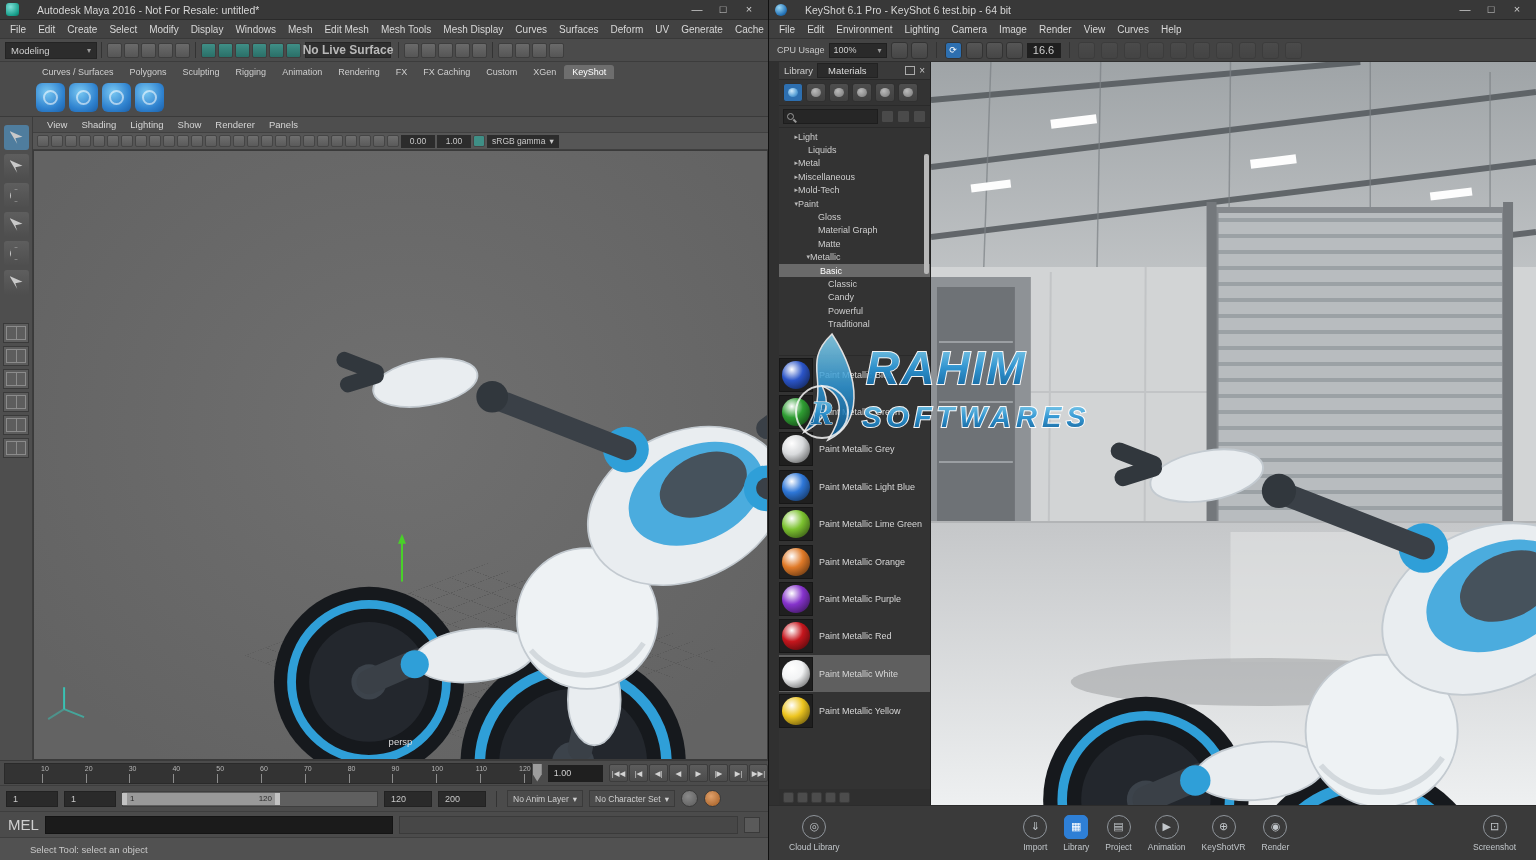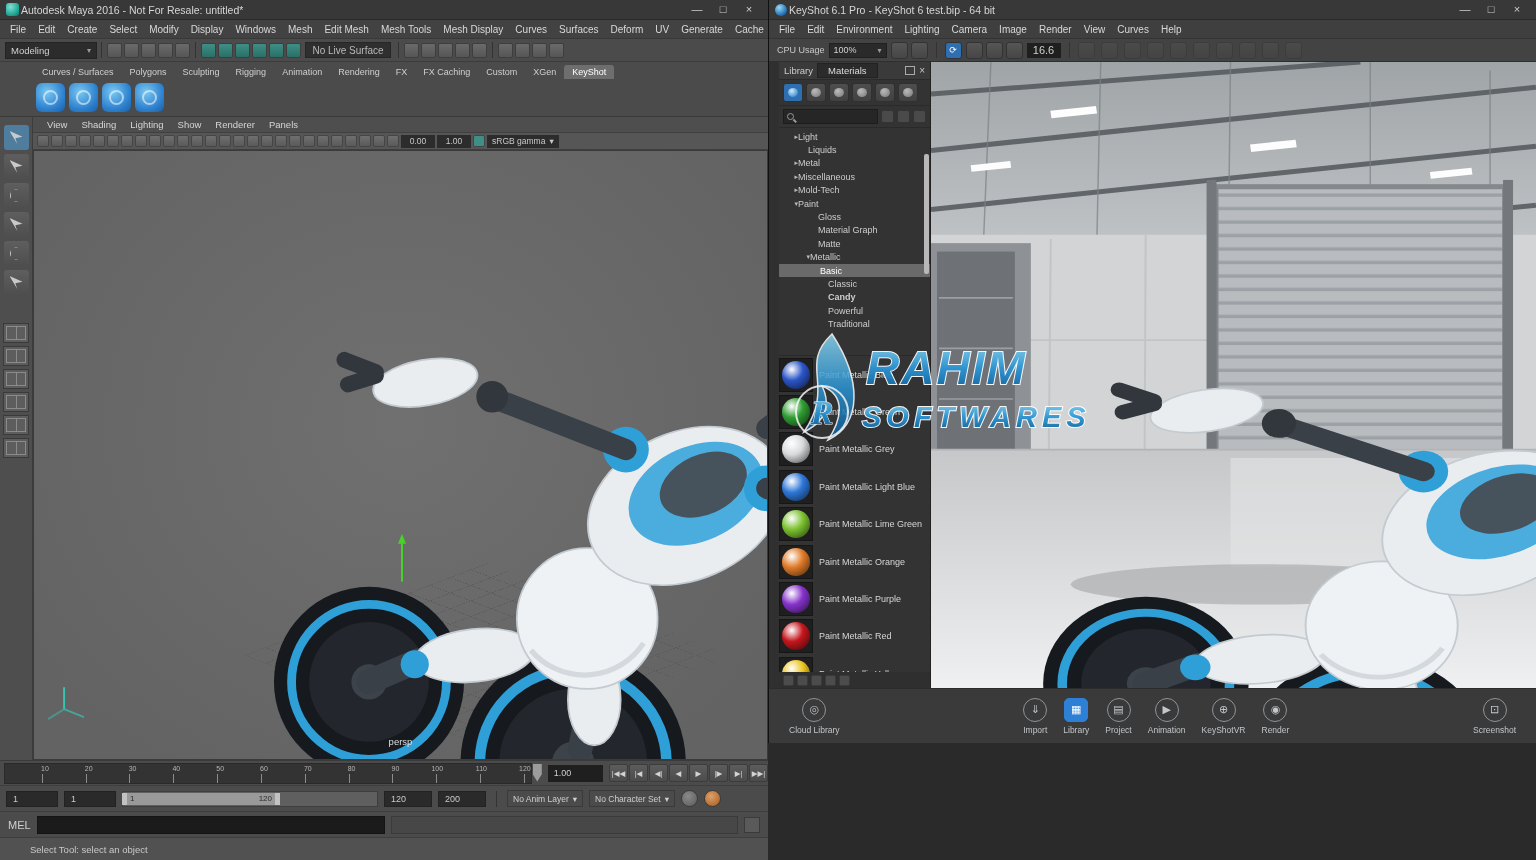--- a/index.html
+++ b/index.html
@@ -3,21 +3,21 @@
 <meta charset="utf-8">
 <style>
   *{box-sizing:border-box;margin:0;padding:0;}
   html,body{width:1536px;height:860px;overflow:hidden;background:#1e1e1e;
     font-family:"Liberation Sans",sans-serif;-webkit-font-smoothing:antialiased;}
   .stage{position:relative;width:1536px;height:860px;background:#2a2a2a;}
 
   
   .titlebar{position:absolute;left:0;top:0;right:0;height:20px;background:#383838;
     display:flex;align-items:center;padding:0 6px;color:#d6d6d6;font-size:10.5px;border-bottom:1px solid #2a2a2a;}
-  .titlebar .title{margin-left:2px;white-space:nowrap;overflow:hidden;}
+  .titlebar .title{margin-left:18px;white-space:nowrap;overflow:hidden;}
   .winbtns{margin-left:auto;display:flex;}
   .winbtn{width:26px;height:18px;display:flex;align-items:center;justify-content:center;
     color:#cfcfcf;font-size:11px;line-height:1;}
   .menubar{position:absolute;left:0;right:0;height:19px;display:flex;align-items:center;
     padding:0 4px;color:#d8d8d8;font-size:10px;}
   .menu-item{padding:2px 6px;white-space:nowrap;}
   .sep{width:1px;height:16px;background:#333;margin:0 4px;flex:none;}
   .ddarrow{margin-left:auto;font-size:8px;color:#9a9a9a;padding-left:4px;}
 
   
@@ -26,21 +26,21 @@
   .maya-ico{width:13px;height:13px;border-radius:3px;flex:none;
     background:radial-gradient(circle at 35% 30%,#7fe0d8,#19a08c 70%,#0c6e60);}
   .m-status{position:absolute;left:0;top:39px;right:0;height:23px;background:#4b4b4b;
     display:flex;align-items:center;padding:0 5px;border-bottom:1px solid #3c3c3c;}
   .menuset{width:92px;height:17px;background:#2c2c2c;border:1px solid #242424;color:#d0d0d0;
     font-size:9.5px;display:flex;align-items:center;padding:0 5px;}
   .sicon{width:15px;height:15px;flex:none;margin:0 1px;border-radius:2px;
     background:linear-gradient(180deg,#6a6a6a,#565656);border:1px solid #3e3e3e;}
   .sicon.teal{background:linear-gradient(180deg,#3f8f86,#2a6f68);}
   .nls{width:86px;height:16px;background:#2f2f2f;border:1px solid #262626;color:#b9b9b9;
-    font-size:10px;display:flex;align-items:center;justify-content:center;margin:0 3px;white-space:nowrap;}
+    font-size:12px;display:flex;align-items:center;justify-content:center;margin:0 3px;white-space:nowrap;font-weight:bold;}
   .m-shelftabs{position:absolute;left:0;top:62px;right:0;height:17px;background:#4b4b4b;
     display:flex;align-items:flex-end;padding-left:34px;color:#cfcfcf;font-size:9px;}
   .shelf-tab{padding:2px 8px;white-space:nowrap;}
   .shelf-tab.active{background:#6e6e6e;color:#fff;border-radius:3px 3px 0 0;}
   .m-shelf{position:absolute;left:0;top:79px;right:0;height:38px;background:#4b4b4b;
     border-bottom:1px solid #3a3a3a;display:flex;align-items:center;padding-left:36px;gap:4px;}
   .shelf-ico{width:29px;height:29px;border-radius:6px;position:relative;
     background:radial-gradient(circle at 38% 32%,#79c8f2,#2f82cf 62%,#1b5ea6);}
   .shelf-ico::after{content:"";position:absolute;inset:7px;border-radius:50%;
     border:2px solid rgba(255,255,255,.55);}
@@ -105,30 +105,30 @@
     display:flex;align-items:center;justify-content:space-between;color:#2c2c2c;font-size:8px;padding:0 4px;}
   .rbar::before,.rbar::after{content:"";width:5px;height:12px;background:#c2c2c2;position:absolute;top:0;}
   .rbar::before{left:-4px;} .rbar::after{right:-4px;}
   .rdd{height:17px;background:#4b4b4b;border:1px solid #3a3a3a;color:#cfcfcf;font-size:8.5px;
     display:flex;align-items:center;padding:0 5px;gap:4px;flex:none;white-space:nowrap;}
   .rico{width:17px;height:17px;border-radius:50%;flex:none;
     background:radial-gradient(circle at 40% 35%,#8a8a8a,#5a5a5a);border:1px solid #3a3a3a;}
   .rico.key{background:radial-gradient(circle at 40% 35%,#e0a06a,#a05a20);}
   .m-cmd{position:absolute;left:0;right:0;top:811px;height:26px;background:#4b4b4b;
     display:flex;align-items:center;gap:6px;padding:0 8px;border-top:1px solid #3e3e3e;}
-  .cmd-label{color:#cfcfcf;font-size:11px;flex:none;}
+  .cmd-label{color:#cfcfcf;font-size:15px;flex:none;}
   .cmd-input{width:348px;height:18px;background:#1b1b1b;border:1px solid #141414;flex:none;}
   .cmd-result{flex:1;height:18px;background:#474747;border:1px solid #3a3a3a;}
   .cmd-btn{width:16px;height:16px;background:#5a5a5a;border:1px solid #3a3a3a;flex:none;}
   .m-help{position:absolute;left:0;right:0;top:837px;height:23px;background:#515151;
     color:#c9c9c9;font-size:9.5px;display:flex;align-items:center;padding-left:30px;
     border-top:1px solid #3e3e3e;}
 
   
-  .keyshot{position:absolute;left:768px;top:0;width:768px;height:743px;background:#3a3a3a;
+  .keyshot{position:absolute;left:768px;top:0;width:768px;height:860px;background:#3a3a3a;
     border-left:1px solid #111;}
   .ks-ico{width:12px;height:12px;border-radius:50%;flex:none;
     background:radial-gradient(circle at 35% 30%,#9ad8f5,#2574b8 65%,#123e66);}
   .keyshot .menubar{top:20px;background:#3f3f3f;border-bottom:1px solid #333;}
   .k-toolbar{position:absolute;left:0;right:0;top:39px;height:23px;background:#434343;
     display:flex;align-items:center;gap:4px;padding:0 8px;border-bottom:1px solid #2f2f2f;}
   .k-label{color:#c9c9c9;font-size:9px;white-space:nowrap;}
   .k-combo{width:58px;height:15px;background:#2a2a2a;border:1px solid #202020;color:#d0d0d0;
     font-size:9px;display:flex;align-items:center;padding:0 4px;}
   .kicon{width:17px;height:17px;border-radius:3px;flex:none;
@@ -630,21 +630,21 @@
             <span>Metallic</span>
           </div>
           <div class="tree-row selected" style="padding-left: 32px;">
             <span class="tw"></span>
             <span>Basic</span>
           </div>
           <div class="tree-row" style="padding-left: 40px;">
             <span class="tw"></span>
             <span>Classic</span>
           </div>
-          <div class="tree-row" style="padding-left: 40px; font-weight: bold;">
+          <div class="tree-row" style="padding-left: 40px;">
             <span class="tw"></span>
             <span>Candy</span>
           </div>
           <div class="tree-row" style="padding-left: 40px;">
             <span class="tw"></span>
             <span>Powerful</span>
           </div>
           <div class="tree-row" style="padding-left: 40px;">
             <span class="tw"></span>
             <span>Traditional</span>
@@ -692,20 +692,26 @@
             <span class="mat-thumb">
               <i class="sphere" style="--c: #8633cc;"></i>
             </span>
             <span class="mat-label">Paint Metallic Purple</span>
           </div>
           <div class="mat-row">
             <span class="mat-thumb">
               <i class="sphere" style="--c: #c5161d;"></i>
             </span>
             <span class="mat-label">Paint Metallic Red</span>
+          </div>
+          <div class="mat-row selected">
+            <span class="mat-thumb">
+              <i class="sphere" style="--c: #f2f3f4;"></i>
+            </span>
+            <span class="mat-label">Paint Metallic White</span>
           </div>
           <div class="mat-row">
             <span class="mat-thumb">
               <i class="sphere" style="--c: #edc51f;"></i>
             </span>
             <span class="mat-label">Paint Metallic Yellow</span>
           </div>
         </div>
       <div class="lib-foot">
 

